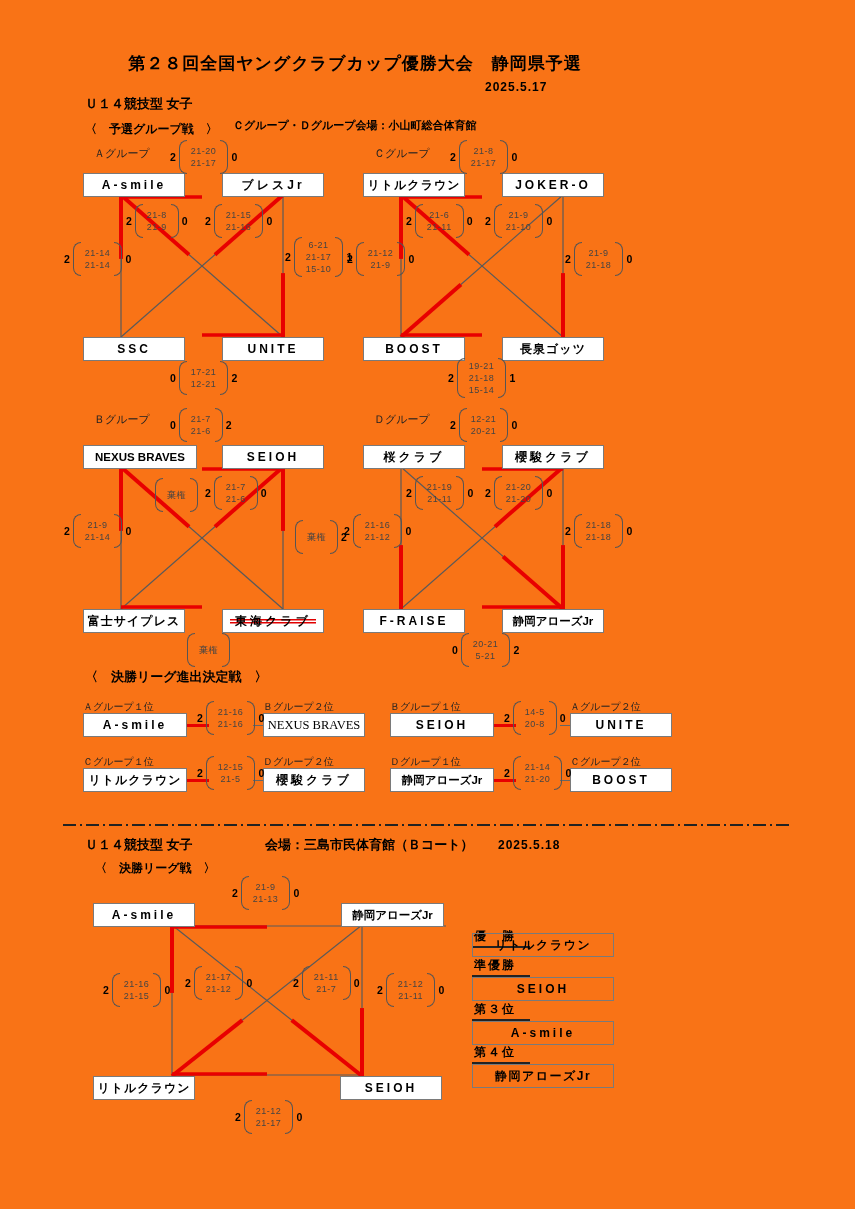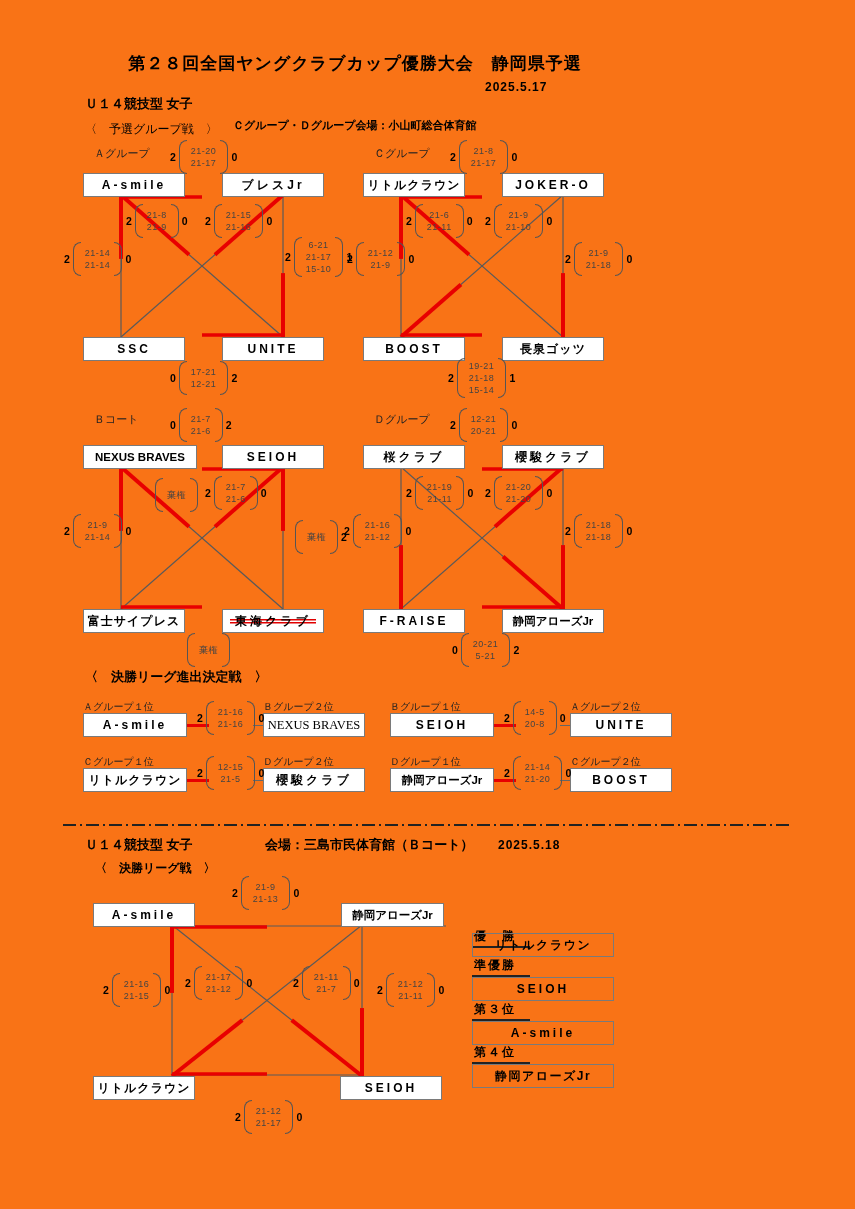--- a/index.html
+++ b/index.html
@@ -5,21 +5,21 @@
   html,body{margin:0;padding:0;background:#ffffff;}
   body{font-family:"Liberation Sans","DejaVu Sans",sans-serif;color:#000;}
   #page{position:relative;width:855px;height:1209px;background:#f97316;overflow:hidden;}
   .abs{position:absolute;}
   
   .title{left:0;top:52px;width:710px;text-align:center;font-size:17px;font-weight:bold;letter-spacing:1px;}
   .date1{left:485px;top:80px;font-size:12px;font-weight:bold;letter-spacing:1px;}
   .cat{left:85px;top:95px;font-size:13px;font-weight:bold;}
   .venue1{left:233px;top:99px;font-size:11px;font-weight:bold;}
   .venue2{left:233px;top:118px;font-size:11px;font-weight:bold;}
-  .round1{left:85px;top:121px;font-size:12px;font-weight:normal;}
+  .round1{left:85px;top:121px;font-size:12px;font-weight:bold;}
   .decheader{left:85px;top:668px;font-size:13px;font-weight:bold;}
   .cat2{left:85px;top:836px;font-size:13px;font-weight:bold;}
   .venue3{left:265px;top:836px;font-size:13px;font-weight:bold;}
   .date2{left:498px;top:838px;font-size:12px;font-weight:bold;letter-spacing:1px;}
   .round2{left:95px;top:860px;font-size:12px;font-weight:bold;}
   
   .group{position:absolute;width:300px;height:255px;}
   .fleague{position:absolute;width:360px;height:260px;}
   .glabel{position:absolute;font-size:11px;color:#222;}
   .tbox{position:absolute;height:22px;border:1px solid #7a7a7a;background:#fff;
@@ -237,21 +237,21 @@
           <span class="setline">19-21</span>
           <span class="setline">21-18</span>
           <span class="setline">15-14</span>
         </span>
         <span class="par pr"></span>
         <span class="sd">1</span>
       </div>
   </div>
 
   <div class="group" style="left:62px;top:414px">
-    <div class="glabel" style="left:32px;top:-2px">Ｂコート</div>
+    <div class="glabel" style="left:32px;top:-2px">Ｂグループ</div>
     <div class="score" style="left:106px;top:-6px">
         <span class="sd">0</span>
         <span class="par pl"></span>
         <span class="sets">
           <span class="setline">21-7</span>
           <span class="setline">21-6</span>
         </span>
         <span class="par pr"></span>
         <span class="sd">2</span>
       </div>

